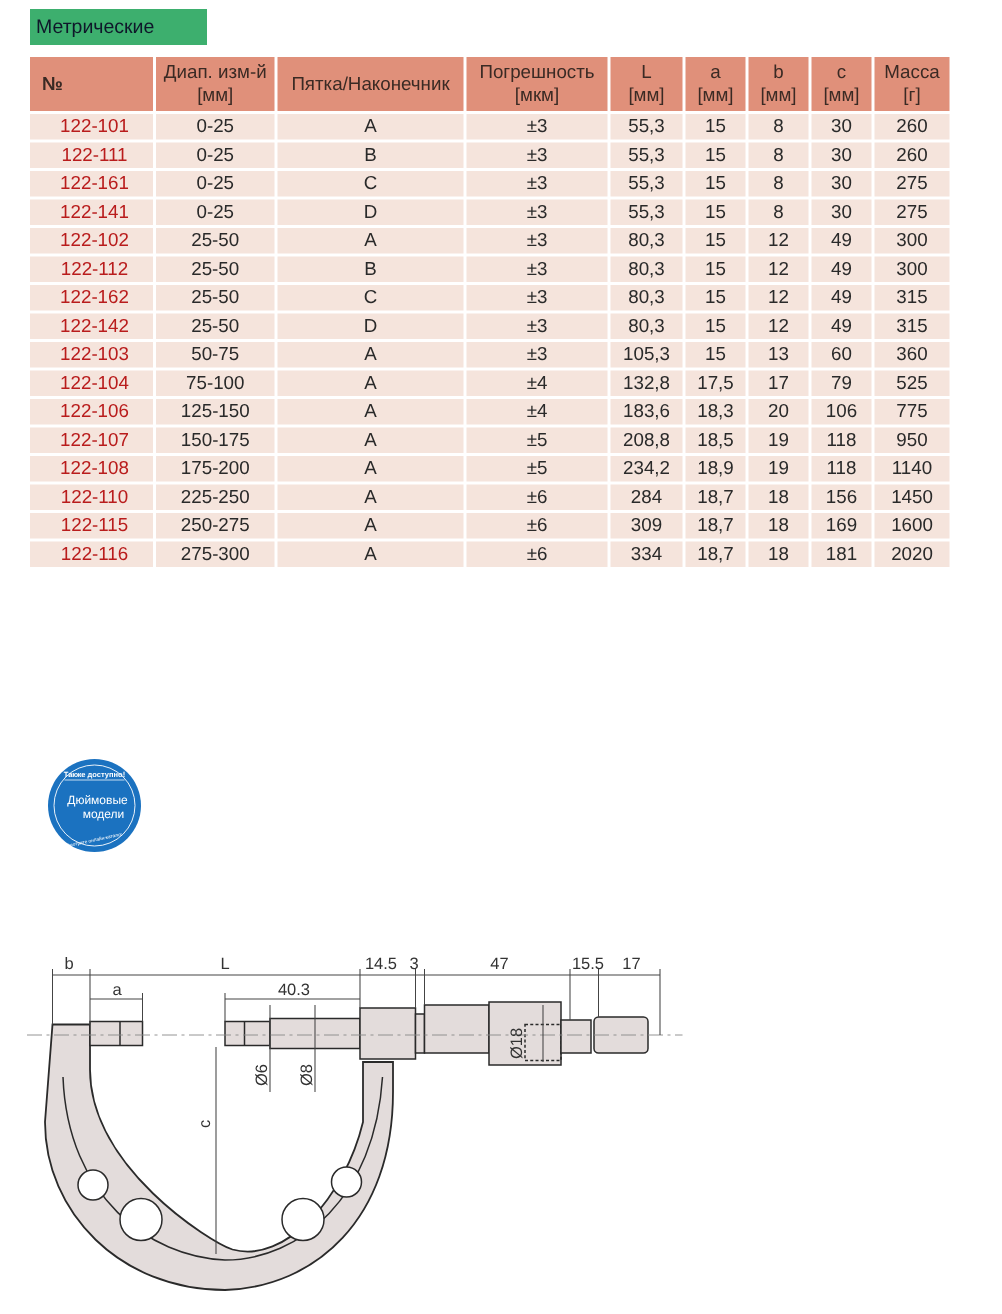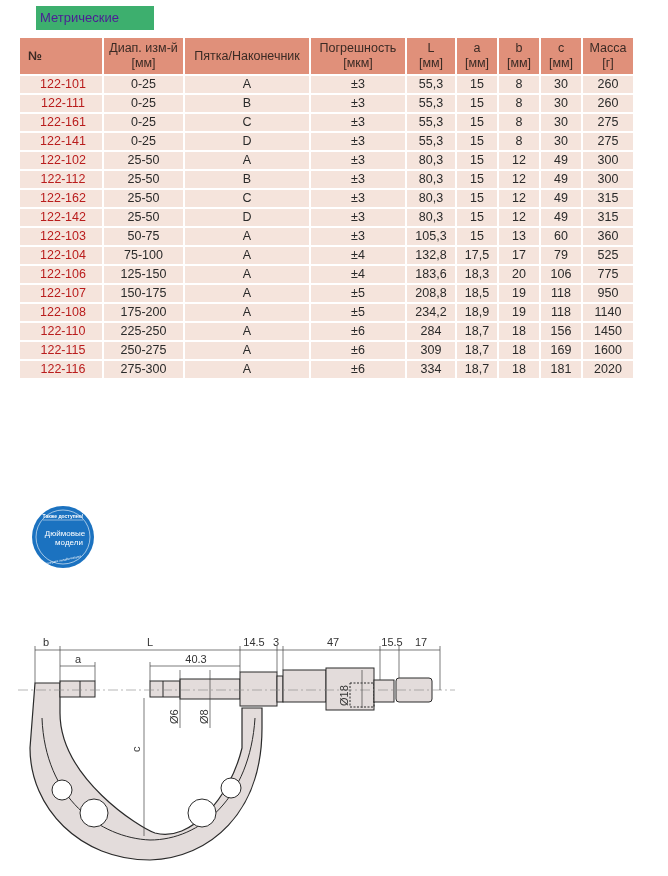--- a/index.html
+++ b/index.html
@@ -1,21 +1,21 @@
 <!DOCTYPE html>
 <html><head>
 <meta charset="utf-8">
 <style>
   html, body { margin: 0; padding: 0; background: #ffffff; }
   body { width: 668px; height: 876px; position: relative; overflow: hidden;
          font-family: "Liberation Sans", "DejaVu Sans", sans-serif; color: #2a2a2a; }
 
   .section-tag { position: absolute; left: 20px; top: 6px; width: 118px; height: 24px;
-                 background: #3daf6e; color: #4c1d95; font-size: 13px; line-height: 24px;
-                 padding-left: 4px; box-sizing: border-box; margin-left: 16px; }
+                 background: #3daf6e; color: #0f172a; font-size: 13px; line-height: 24px;
+                 padding-left: 4px; box-sizing: border-box; }
 
   table.spec { position: absolute; left: 20px; top: 36px; border-collapse: separate;
                border-spacing: 2px; margin-left: -2px; font-size: 12.5px; }
   table.spec th { background: #e0907a; color: #3a2a24; font-weight: normal;
                   line-height: 15px; height: 36px; padding: 0 2px; text-align: center; vertical-align: middle; }
   table.spec th.col-no { text-align: left; padding-left: 8px; font-weight: bold; }
   table.spec td { background: #f5e4dc; height: 17px; padding: 0 2px; text-align: center;
                   line-height: 17px; }
   table.spec td.col-no { font-weight: normal; text-align: center; padding-left: 6px; color: #b91c1c; }
   .h1, .h2 { display: block; }

